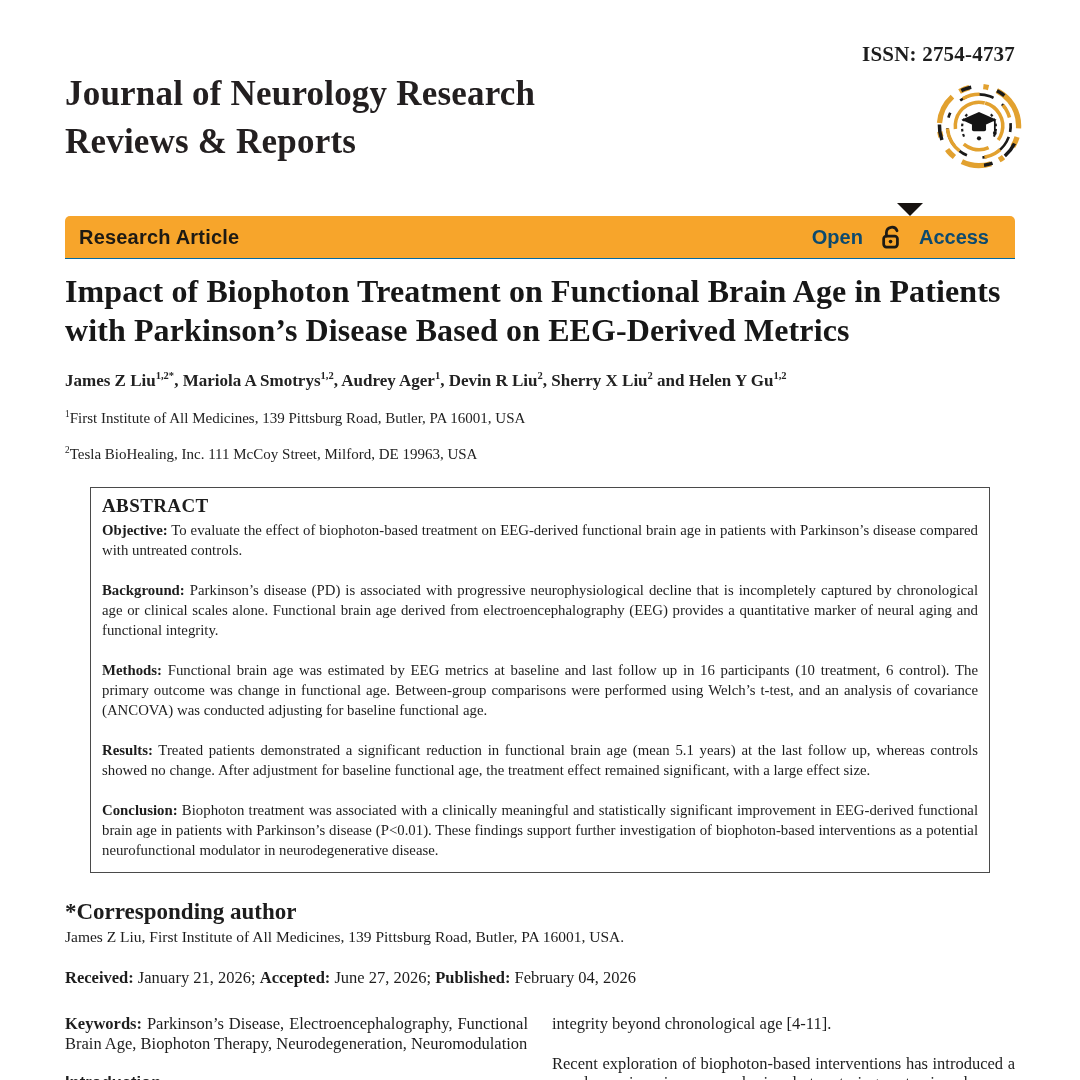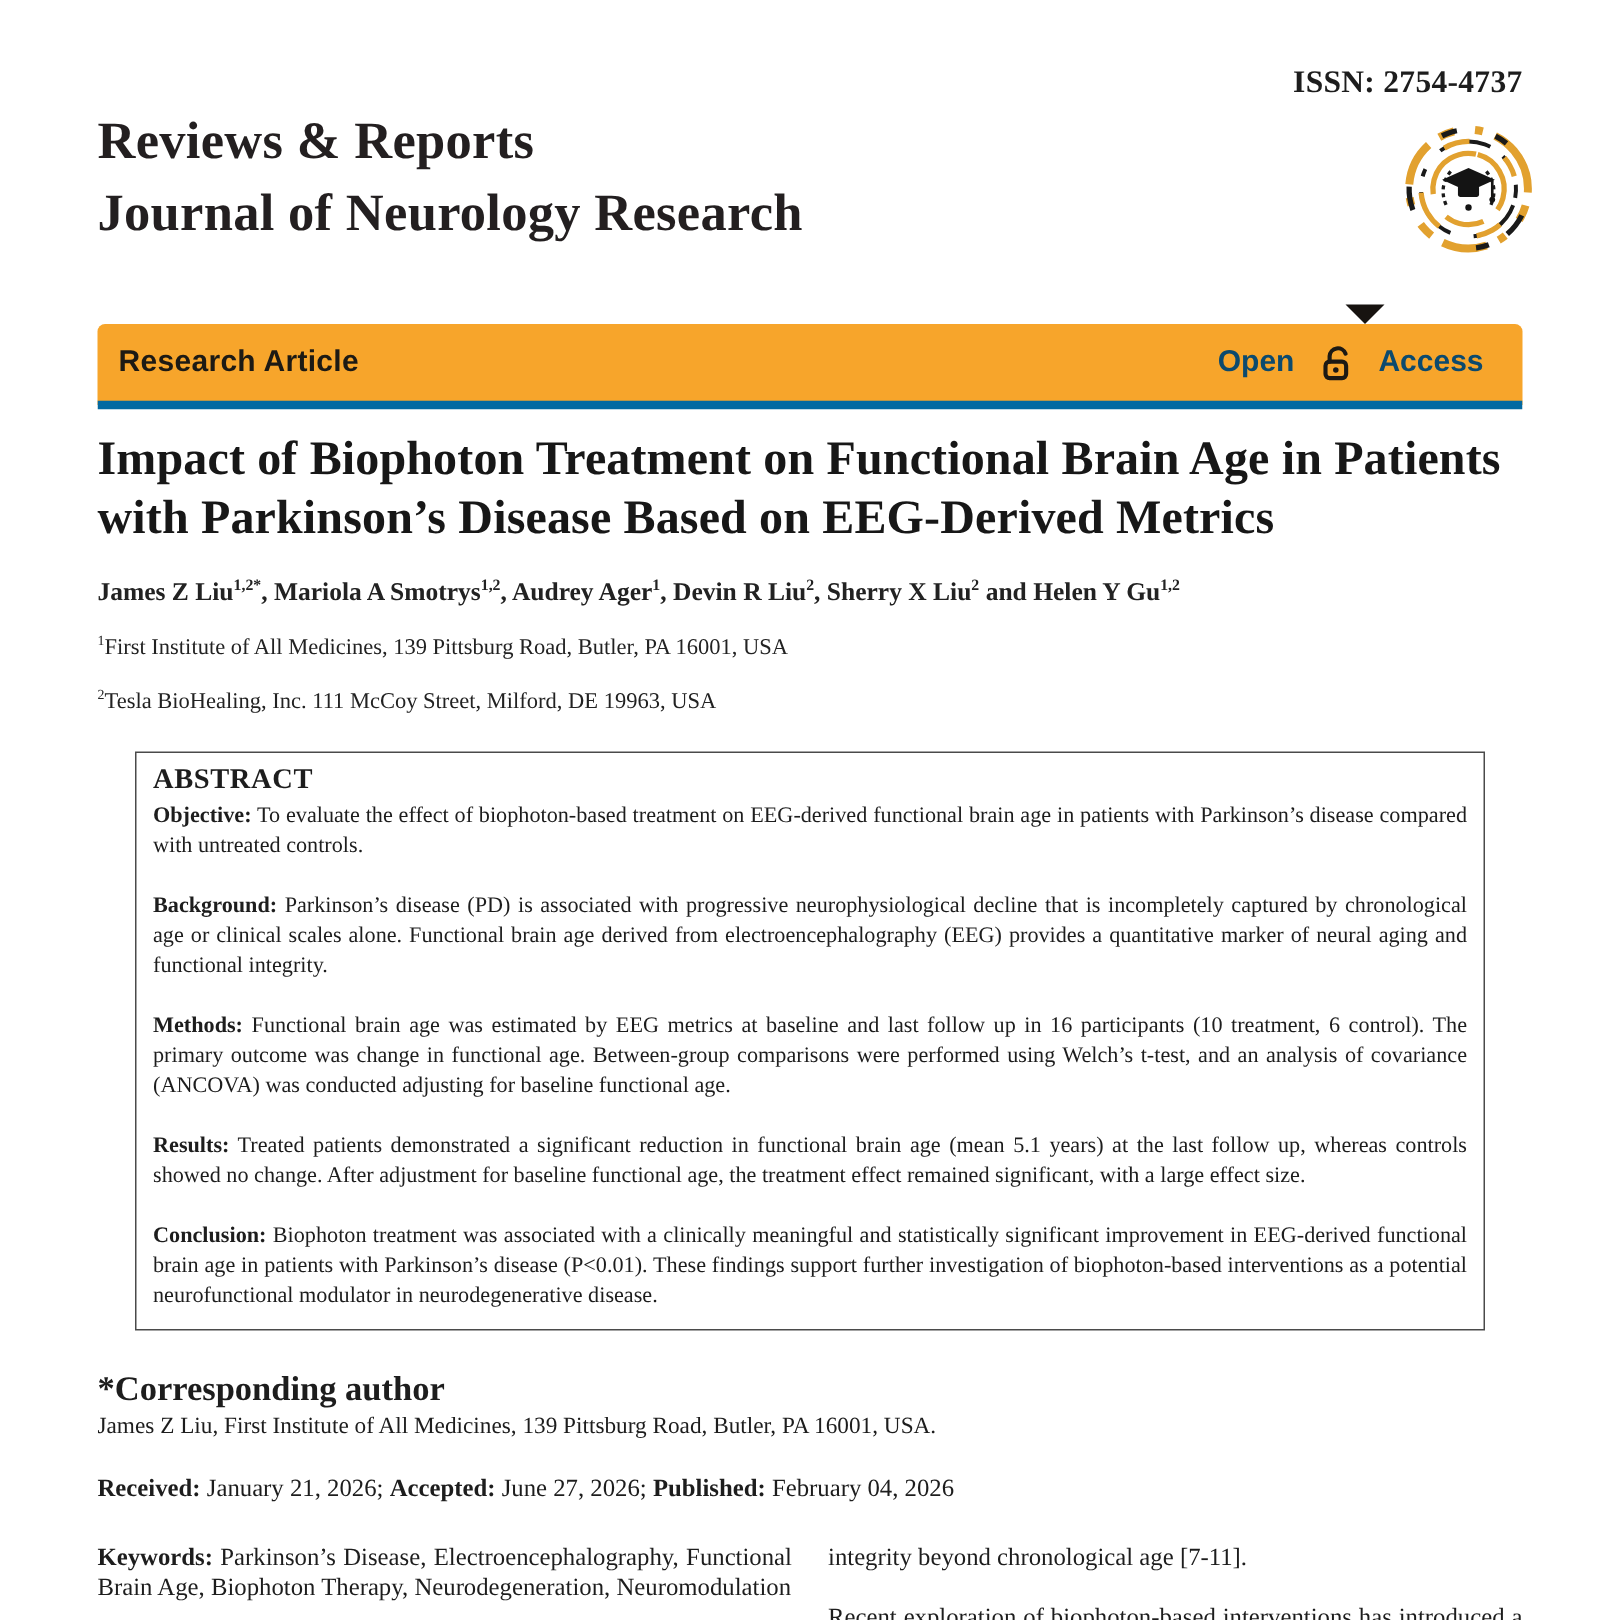--- a/index.html
+++ b/index.html
@@ -12,21 +12,21 @@
   .issn { position:absolute; top:42px; right:0; font-size:21px; font-weight:bold; letter-spacing:.2px; }
   .journal-title { position:absolute; top:70px; left:0; font-size:35px; font-weight:bold; line-height:48px; color:#231f20; letter-spacing:.2px; }
   .logo { position:absolute; top:82px; right:0; display:flex; align-items:center; }
   .logo-emblem { width:88px; height:88px; margin-right:-8px; }
   .logo-text { display:flex; flex-direction:column; align-items:flex-start; }
   .logo-name { font-family:"Liberation Sans", sans-serif; font-size:25px; font-weight:bold; letter-spacing:5px; color:#161616; line-height:26px; }
   .logo-tagline { font-size:16px; font-weight:bold; color:#161616; align-self:flex-end; margin-top:2px; letter-spacing:.5px; }
 
   
   .banner-wrap { position:relative; margin-top:24px; }
-  .banner { position:relative; height:57px; background:#F7A52B; border-radius:5px 5px 0 0; display:flex; align-items:center; justify-content:space-between; padding:0 26px 0 14px; border-bottom:6px solid #0369a1; }
+  .banner { position:relative; height:43px; background:#F7A52B; border-radius:5px 5px 0 0; display:flex; align-items:center; justify-content:space-between; padding:0 26px 0 14px; border-bottom:1px solid #0369a1; }
   .banner-label { font-family:"Liberation Sans", sans-serif; font-weight:bold; font-size:20px; color:#1d1a14; letter-spacing:.2px; }
   .open-access { display:flex; align-items:center; gap:17px; font-family:"Liberation Sans", sans-serif; font-weight:bold; font-size:20px; color:#0c4a6e; }
   .banner-triangle { position:absolute; top:-13px; right:92px; width:0; height:0; border-left:13px solid transparent; border-right:13px solid transparent; border-top:13px solid #171310; }
   .oa-lock { width:22px; height:26px; }
 
   
   .article-title { margin-top:13px; font-size:32px; line-height:39px; color:#171717; letter-spacing:.1px; }
   .authors { margin-top:21px; font-size:17px; font-weight:bold; color:#222; }
   .authors sup, .affil sup { font-size:0.62em; vertical-align:super; line-height:0; }
   .affil { margin-top:19px; font-size:15px; color:#222; }
@@ -53,22 +53,22 @@
   .col p + p { margin-top:20px; }
 </style>
 </head>
 <body>
 
 <div class="page">
 
   <div class="header">
     <div class="issn">ISSN: 2754-4737</div>
     <div class="journal-title">
+      <div>Journal of Neurology Research</div>
       <div>Reviews &amp; Reports</div>
-      <div>Journal of Neurology Research</div>
     </div>
     <div class="logo">
       <svg class="logo-emblem" viewBox="0 0 100 100">
         <circle cx="50" cy="50" r="45" fill="none" stroke="#E2A12F" stroke-width="6" stroke-dasharray="34 10 12 16 6 10" transform="rotate(-40 50 50)"></circle>
         <circle cx="50" cy="50" r="45" fill="none" stroke="#1a1a1a" stroke-width="4" stroke-dasharray="10 60 18 48 12 30" transform="rotate(70 50 50)"></circle>
         <circle cx="50" cy="50" r="36" fill="none" stroke="#1a1a1a" stroke-width="3" stroke-dasharray="22 12 6 18 10 8" transform="rotate(20 50 50)"></circle>
         <circle cx="50" cy="50" r="36" fill="none" stroke="#E2A12F" stroke-width="4" stroke-dasharray="16 40 20 30" transform="rotate(150 50 50)"></circle>
         <circle cx="50" cy="50" r="27" fill="none" stroke="#E2A12F" stroke-width="4" stroke-dasharray="52 14 30 20" transform="rotate(-75 50 50)"></circle>
         <path d="M33 62 q-6 -14 4 -26" fill="none" stroke="#1a1a1a" stroke-width="2.5" stroke-dasharray="3 3"></path>
         <path d="M67 62 q6 -14 -4 -26" fill="none" stroke="#1a1a1a" stroke-width="2.5" stroke-dasharray="3 3"></path>
@@ -126,18 +126,18 @@
   <div class="dates">
     <span><span class="lead">Received:</span><span> January 21, 2026; </span></span><span><span class="lead">Accepted:</span><span> June 27, 2026; </span></span><span><span class="lead">Published:</span><span> February 04, 2026</span></span>
   </div>
 
   <div class="columns">
     <div class="col">
       <p class="keywords"><span class="lead">Keywords:</span><span> Parkinson’s Disease, Electroencephalography, Functional Brain Age, Biophoton Therapy, Neurodegeneration, Neuromodulation</span></p>
       <div class="section-heading">Introduction</div>
     </div>
     <div class="col">
-      <p>integrity beyond chronological age [7-11].</p>
+      <p>integrity beyond chronological age [4-11].</p>
       <p>Recent exploration of biophoton-based interventions has introduced a novel, non-invasive approach aimed at restoring systemic coherence and cellular bioenergetics. Biophotons, ultra-</p>
     </div>
   </div>
 
 </div>
 
 </body></html>

